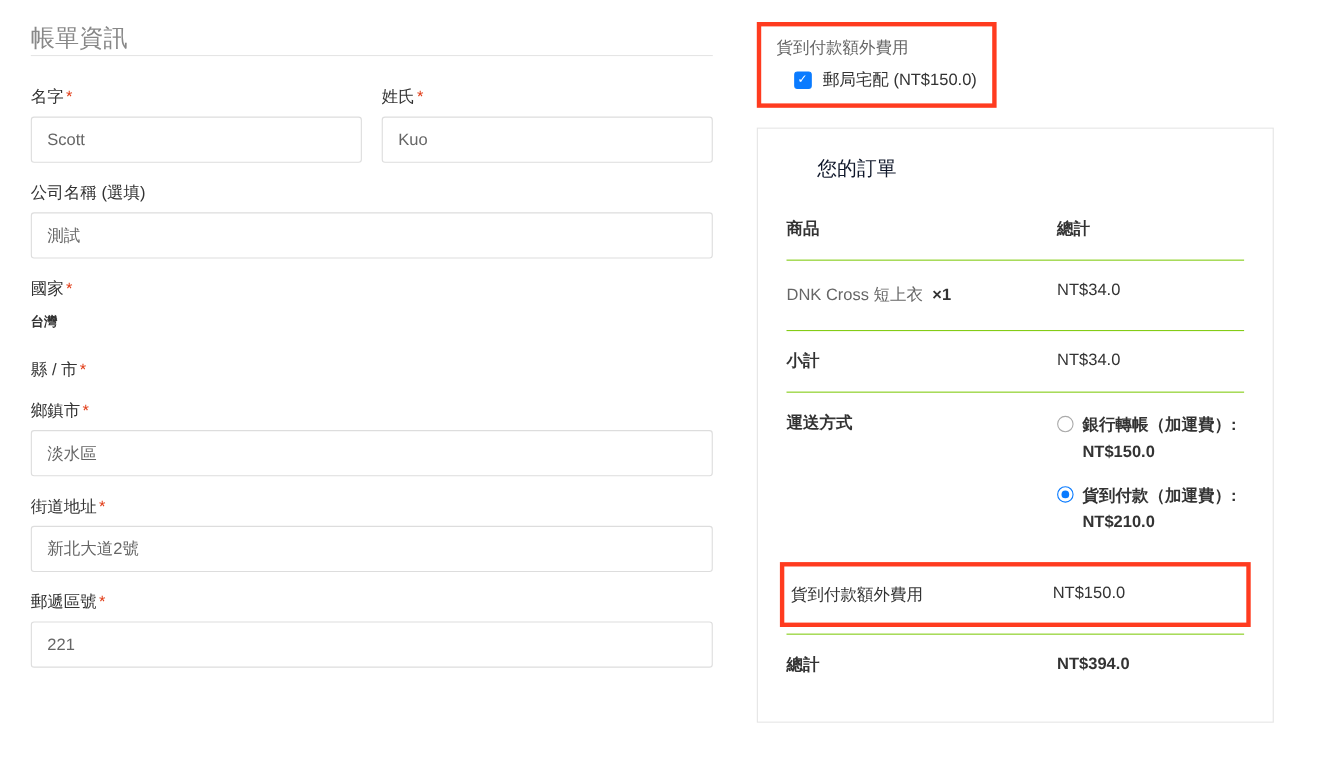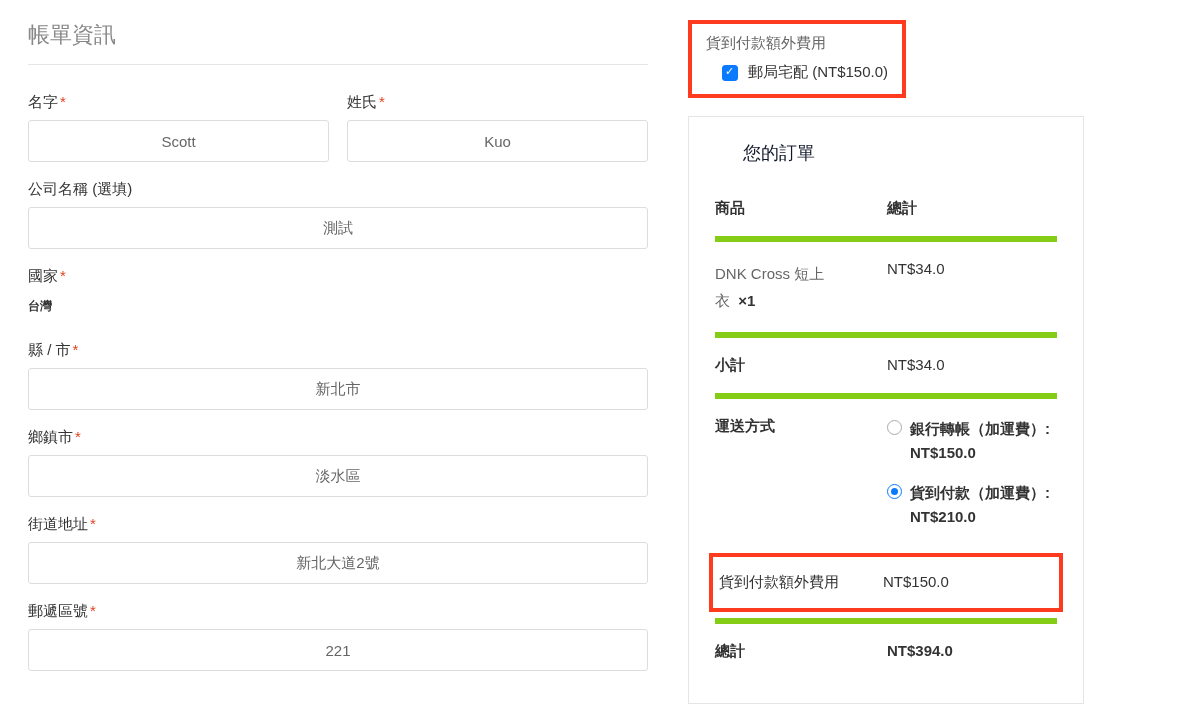--- a/index.html
+++ b/index.html
@@ -16,27 +16,27 @@
     }
     .container {
       display: flex;
       gap: 40px;
     }
     .left {
       flex: 1;
       max-width: 620px;
     }
     .right {
-      width: 396px;
+      width: 470px;
     }
     .section-title {
       font-size: 22px;
       font-weight: 400;
       color: #888;
-      padding-bottom: 14px;
+      padding-bottom: 0;
       border-bottom: 1px solid #e5e5e5;
       margin-bottom: 28px;
     }
     .row {
       display: flex;
       gap: 18px;
       margin-bottom: 18px;
     }
     .field {
       flex: 1;
@@ -58,21 +58,20 @@
     .field-input {
       width: 100%;
       height: 42px;
       padding: 8px 14px;
       font-size: 15px;
       color: #666;
       border: 1px solid #ddd;
       border-radius: 3px;
       background: #fff;
       font-family: inherit;
-      text-align: center;
     }
     .static-value {
       font-size: 12px;
       font-weight: 600;
       color: #333;
       padding: 4px 0 8px 0;
     }
     .cod-box {
       border: 4px solid #ff3b1f;
       padding: 10px 14px 12px 14px;
@@ -120,21 +119,21 @@
       padding-bottom: 14px;
       margin-bottom: 10px;
       margin-left: 28px;
     }
     .order-table {
       width: 100%;
     }
     .order-row {
       display: flex;
       padding: 18px 0;
-      border-top: 6px solid #84cc16;
+      border-top: 1px solid #84cc16;
       font-size: 15px;
     }
     .order-row:first-child {
       border-top: none;
     }
     .order-row.header-row {
       font-weight: 600;
       color: #333;
       border-top: none;
       padding-top: 10px;
@@ -238,21 +237,20 @@
       <label class="field-label">
         <span>國家</span><span class="required">*</span>
       </label>
       <div class="static-value">台灣</div>
     </div>
 
     <div class="field">
       <label class="field-label">
         <span>縣 / 市</span><span class="required">*</span>
       </label>
-      <input class="field-input" type="text" value="新北市" style="">
     </div>
 
     <div class="field">
       <label class="field-label">
         <span>鄉鎮市</span><span class="required">*</span>
       </label>
       <input class="field-input" type="text" value="淡水區" style="">
     </div>
 
     <div class="field">

